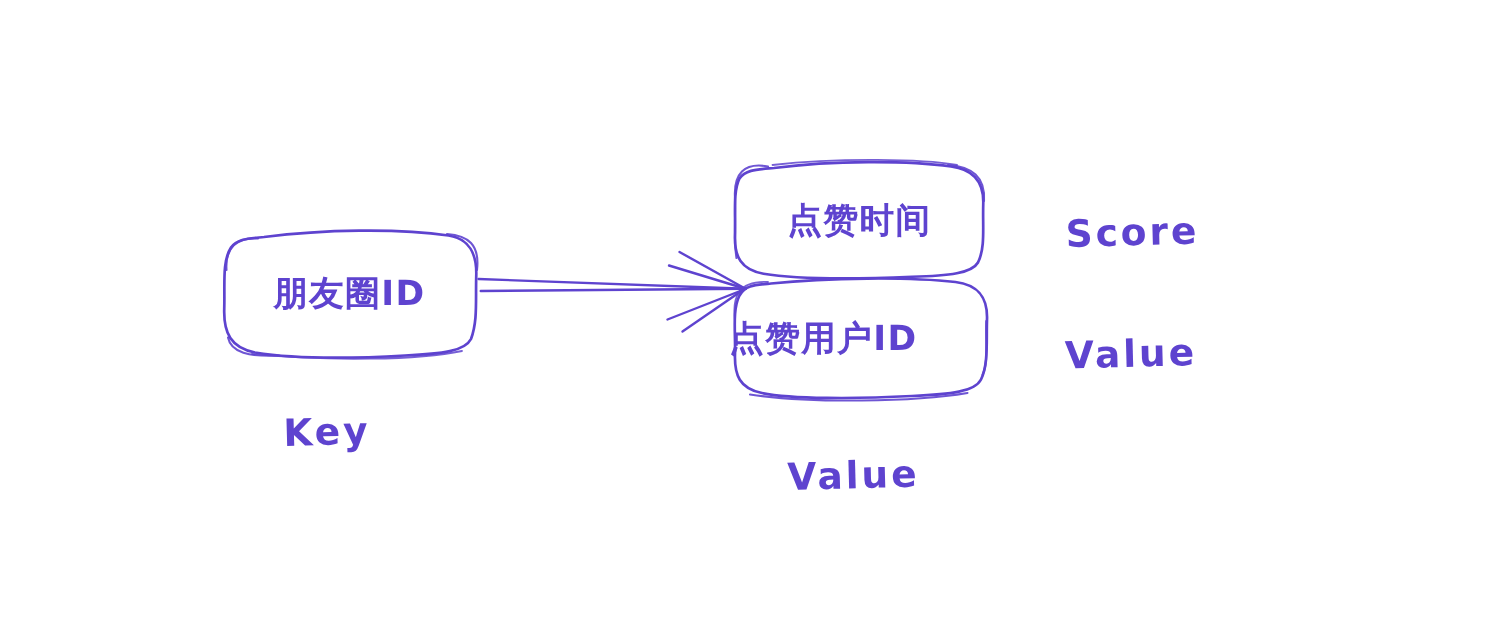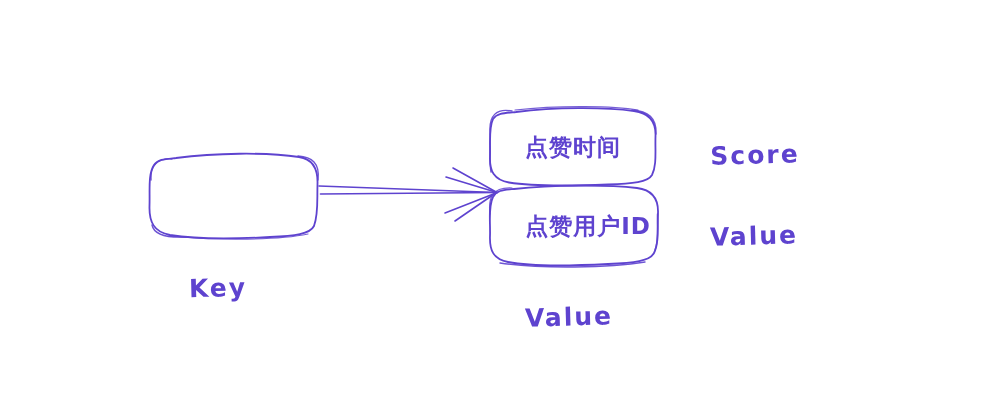--- a/index.html
+++ b/index.html
@@ -103,24 +103,25 @@
         C 570 266 528 266 508 262
         C 493 259 489.5 250 490 236
         C 490.5 222 488 207 493 197
         C 497 190 503 190 514 189 Z"></path>
       <path stroke-width="1.4" opacity="0.9" d="M 500 263 C 540 269 610 268 645 262"></path>
       <path stroke-width="1.4" opacity="0.9" d="M 655 250 C 659 242 657 228 657.5 214"></path>
       <path stroke-width="1.2" opacity="0.85" d="M 512 188 C 492 187 488 198 490 214"></path>
     </g>
   </svg>
 
+  <div class="lbl box-label" style="left:233px; top:196px;">朋友圈ID</div>
 
   <div class="lbl box-label" style="left:573px; top:147px;">点赞时间</div>
 
-  <div class="lbl box-label" style="left:588px; top:226px;">点赞用户ID</div>
+  <div class="lbl box-label" style="left:549px; top:226px;">点赞用户ID</div>
 
   <div class="lbl hand-label" style="left:218px; top:288px;">Key</div>
 
   <div class="lbl hand-label" style="left:755px; top:155px;">Score</div>
 
   <div class="lbl hand-label" style="left:754px; top:236px;">Value</div>
 
   <div class="lbl hand-label" style="left:569px; top:317px;">Value</div>
 
 </div>

